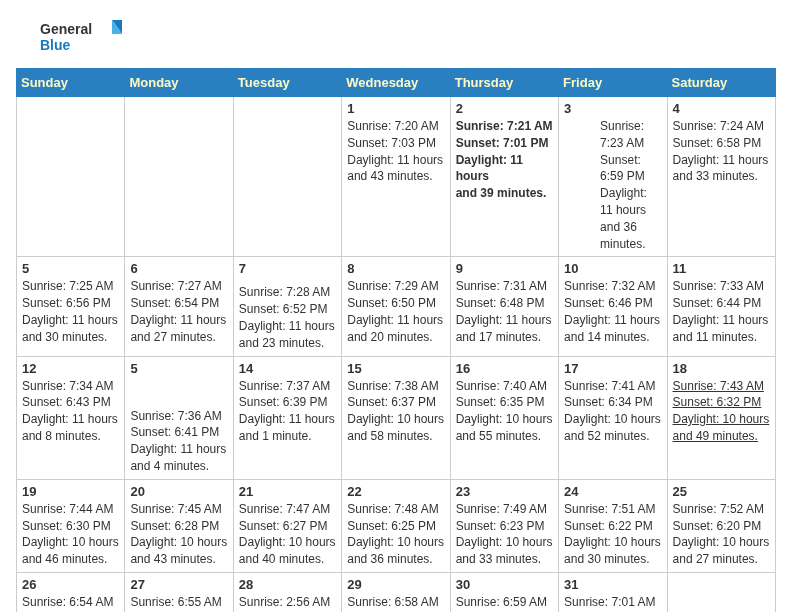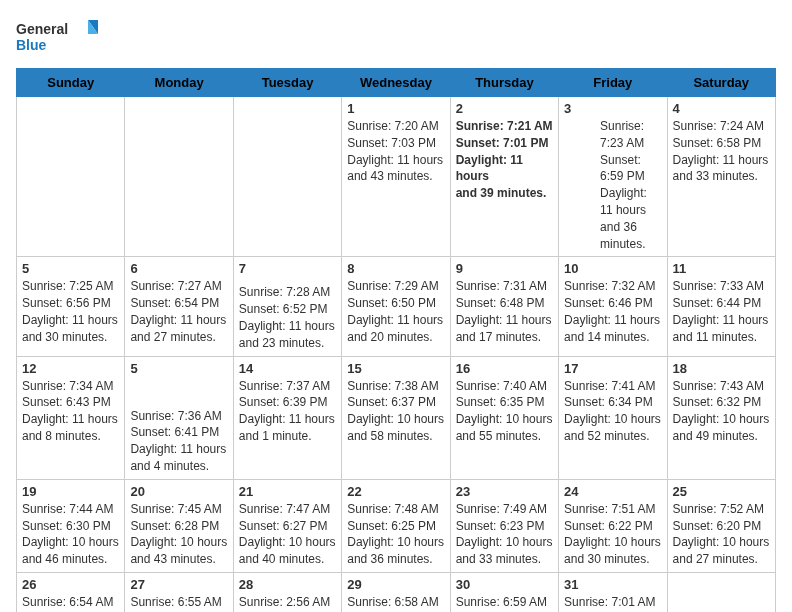--- a/index.html
+++ b/index.html
@@ -13,45 +13,46 @@
     .header {
       display: flex;
       justify-content: space-between;
       align-items: flex-start;
       margin-bottom: 12px;
     }
     .logo {
       display: flex;
       align-items: center;
       gap: 4px;
+      margin-left: 24px;
     }
     .title-block {
       text-align: right;
     }
     .month-title {
       font-size: 32px;
       font-weight: normal;
       color: #333;
     }
     .location {
       font-size: 16px;
       color: #555;
     }
     table {
       width: 100%;
       border-collapse: collapse;
       table-layout: fixed;
     }
     th {
       background-color: #2a7fc1;
-      color: #000000;
+      color: #fef9c3;
       font-size: 13px;
       font-weight: bold;
       padding: 6px 4px;
-      text-align: center;
+      text-align: left;
       border: 1px solid #2a7fc1;
     }
     td {
       border: 1px solid #ccc;
       vertical-align: top;
       padding: 4px 5px;
       font-size: 10.5px;
       color: #333;
       height: 90px;
       background: #fff;
@@ -232,21 +233,21 @@
         </td>
         <td>
           <div class="day-num">17</div>
           <div class="day-info" style="white-space: pre-line;">Sunrise: 7:41 AM
 Sunset: 6:34 PM
 Daylight: 10 hours
 and 52 minutes.</div>
         </td>
         <td>
           <div class="day-num">18</div>
-          <div class="day-info" style="white-space: pre-line;">Sunrise: 7:43 AM
+          <div class="day-info" style="white-space: pre-line; text-decoration: underline;">Sunrise: 7:43 AM
 Sunset: 6:32 PM
 Daylight: 10 hours
 and 49 minutes.</div>
         </td>
       </tr>
       <tr class="week-row-alt">
         <td>
           <div class="day-num">19</div>
           <div class="day-info" style="white-space: pre-line;">Sunrise: 7:44 AM
 Sunset: 6:30 PM

